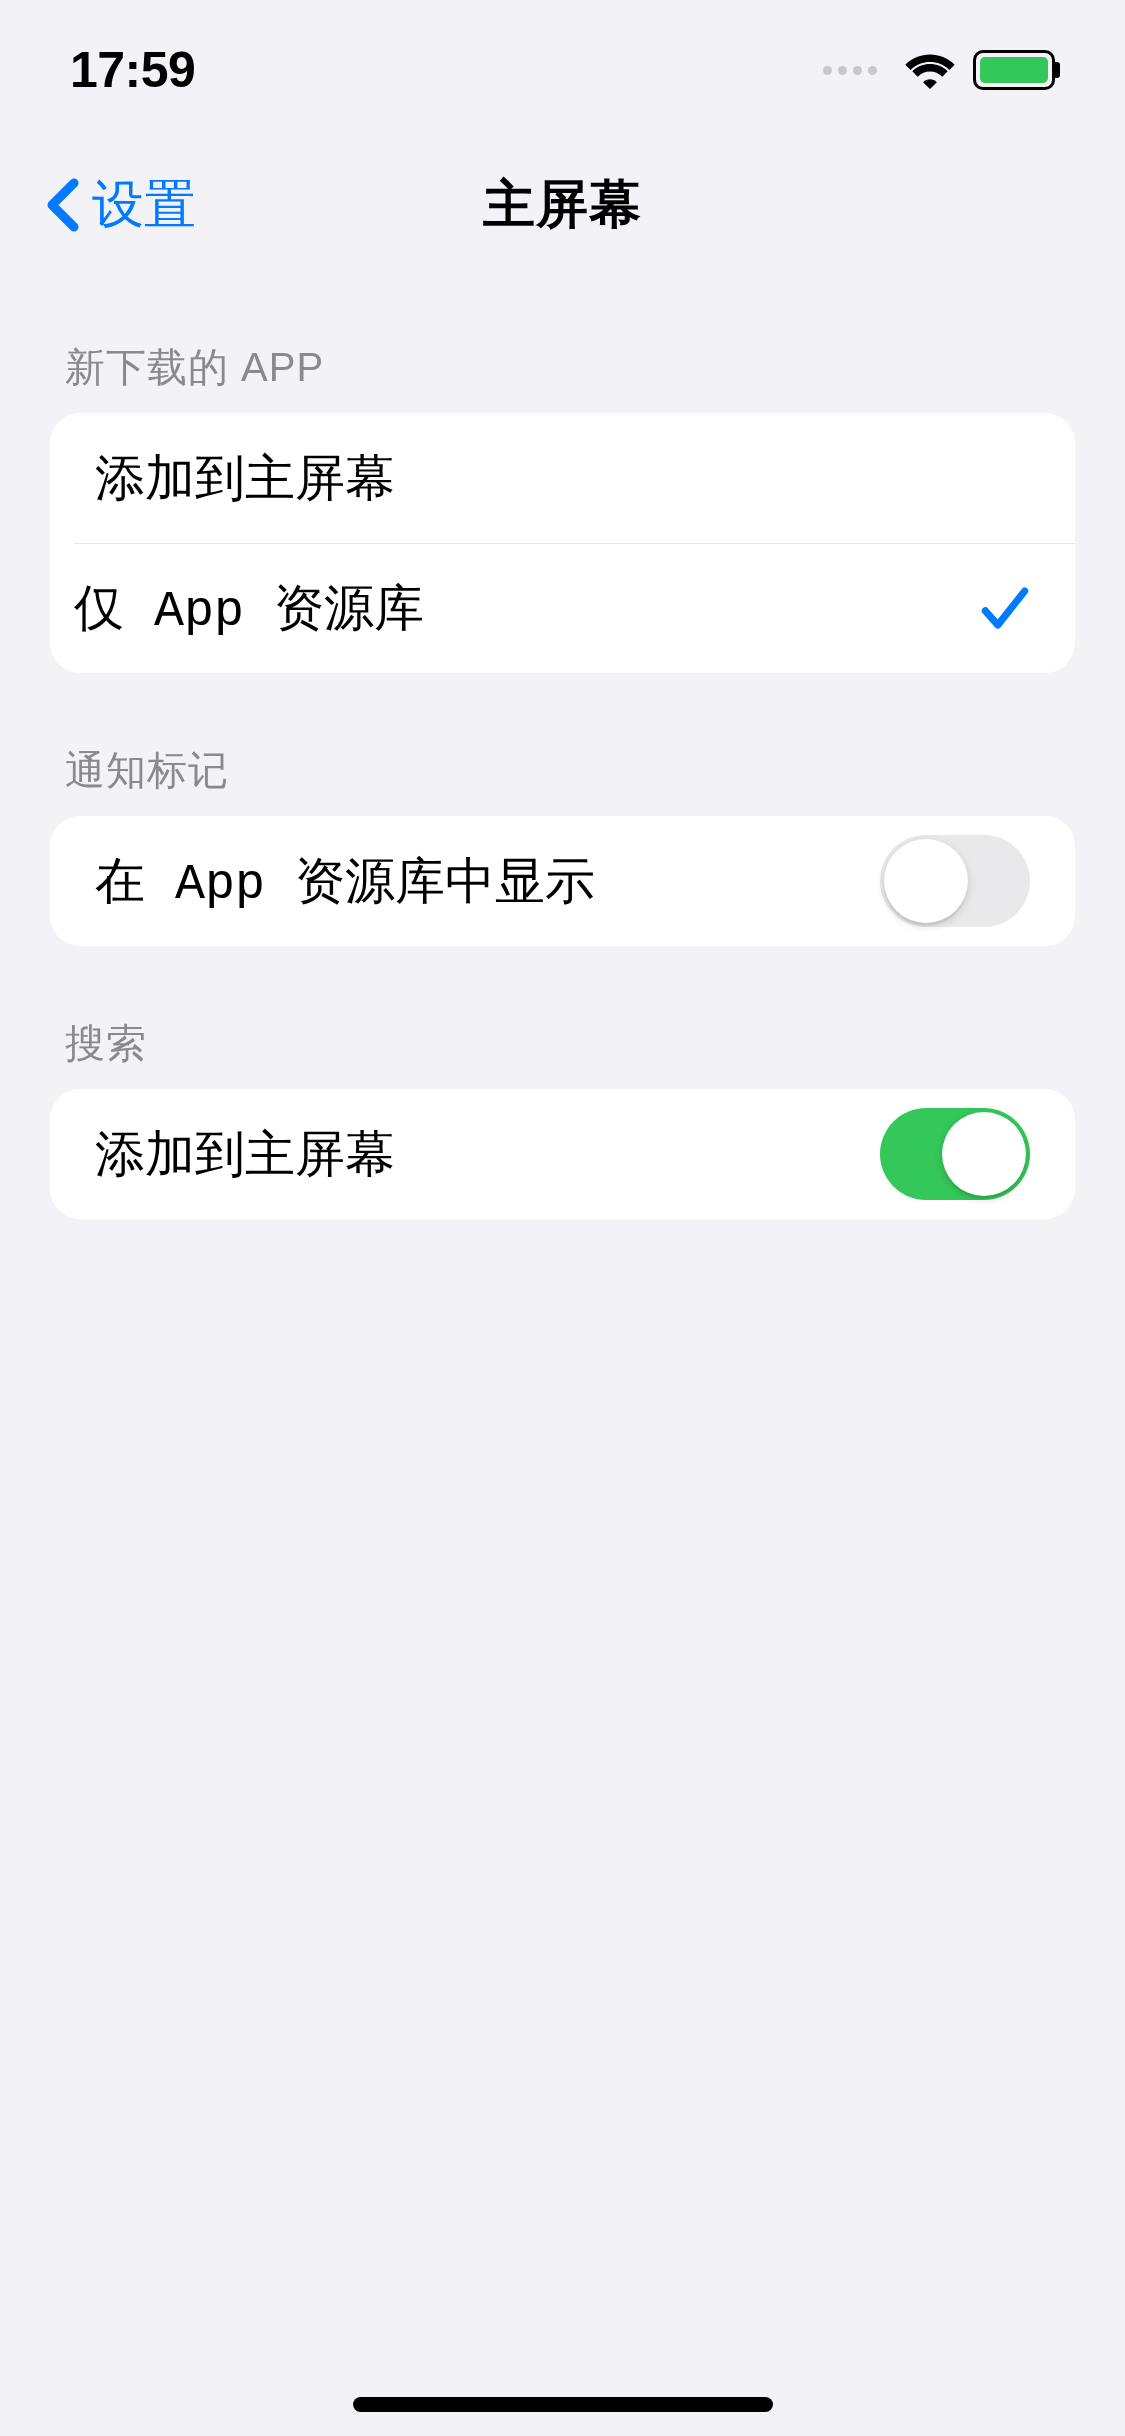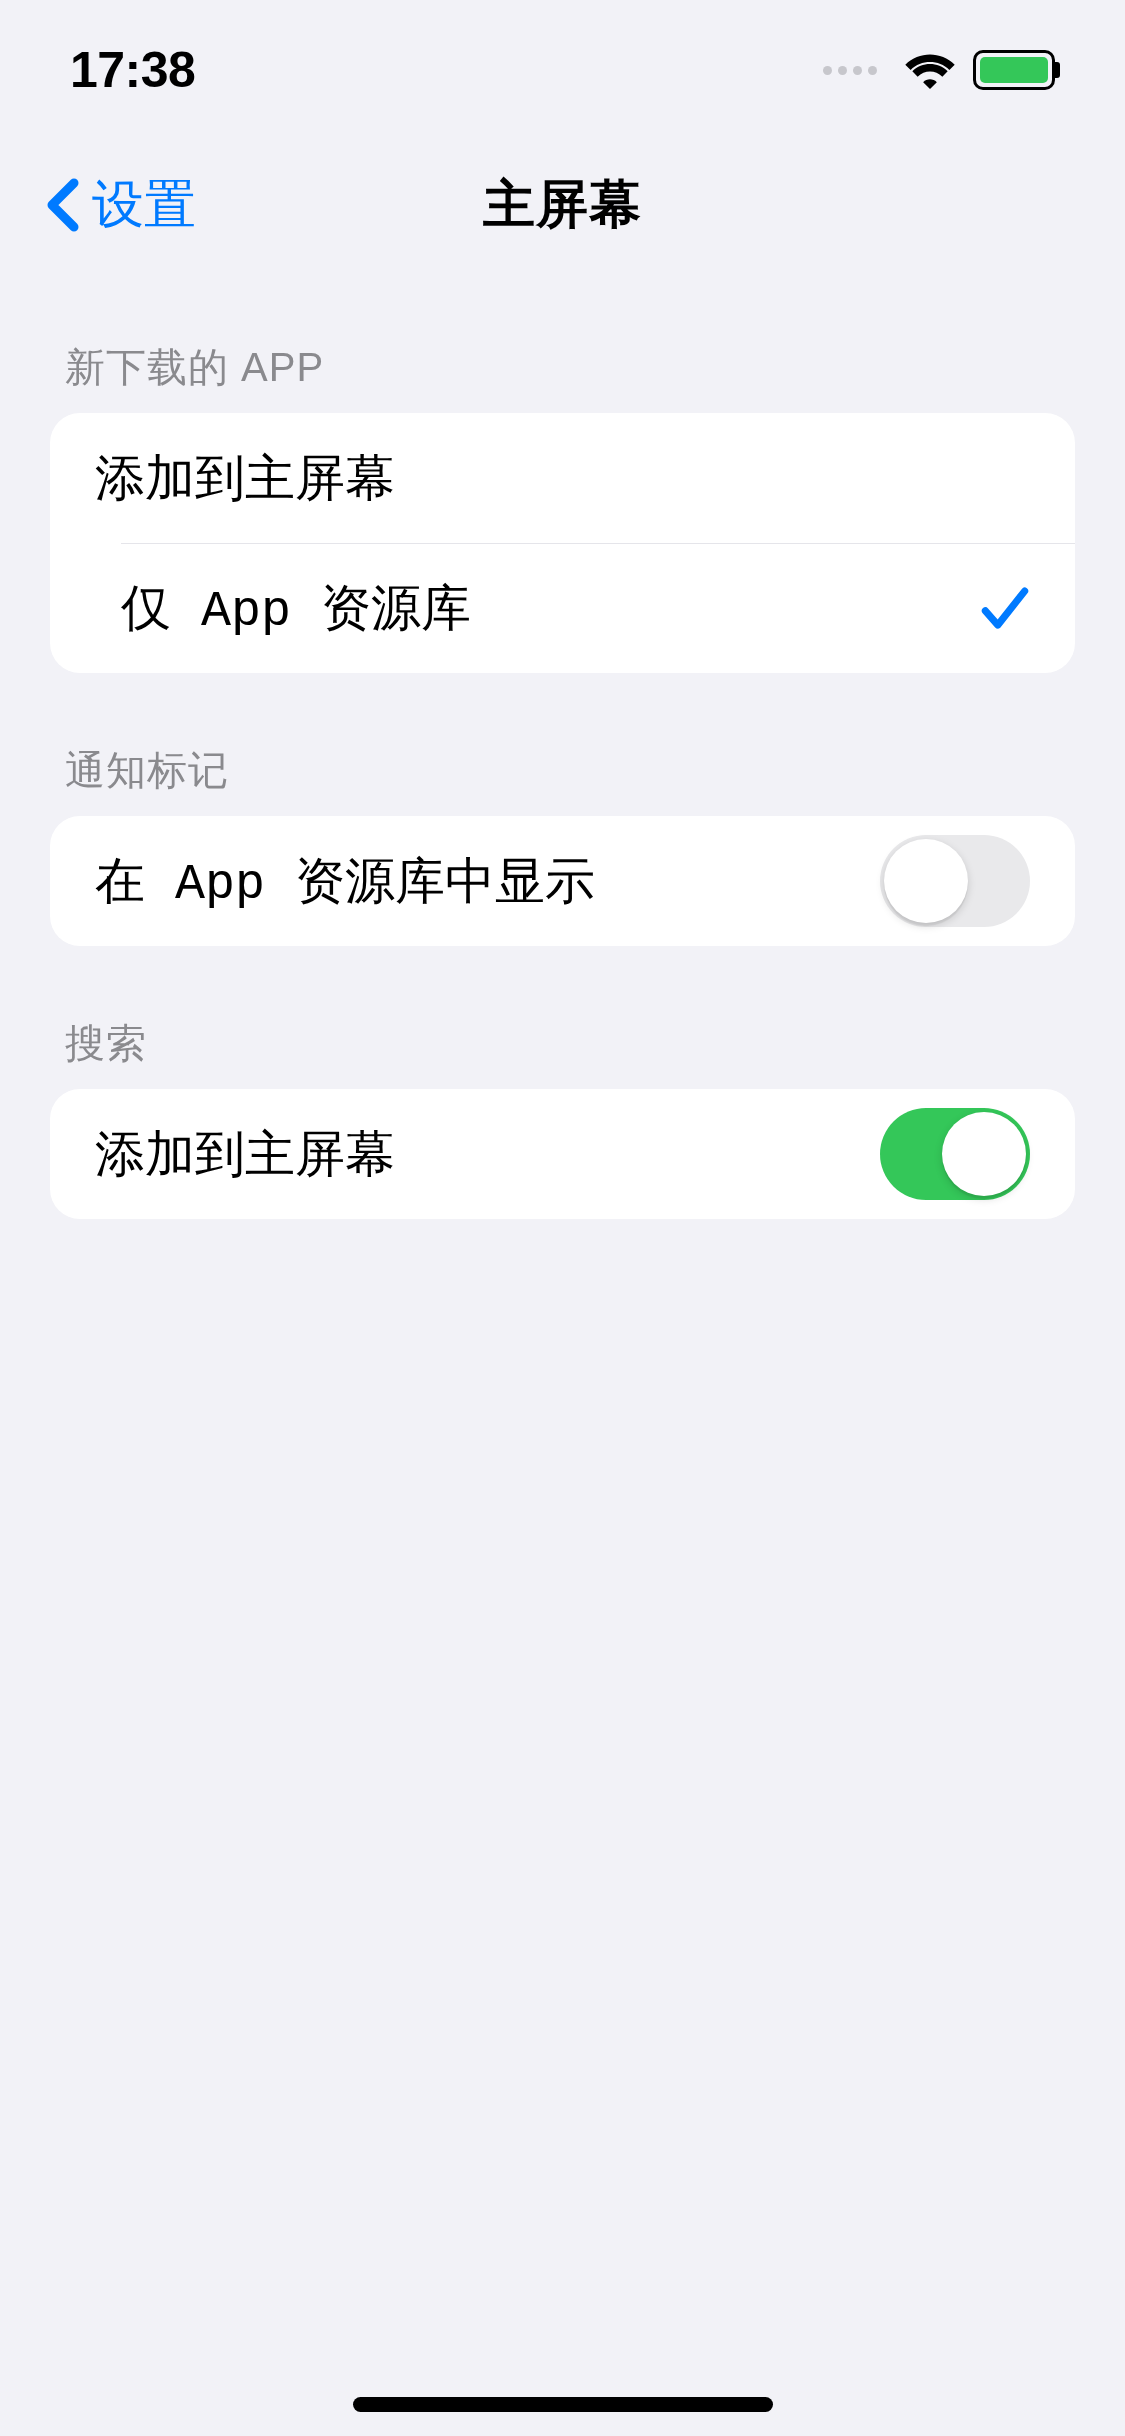--- a/index.html
+++ b/index.html
@@ -126,21 +126,21 @@
     }
     .row {
       display: flex;
       align-items: center;
       justify-content: space-between;
       padding: 0 45px;
       height: 130px;
     }
     .row + .row {
       border-top: 1px solid #e5e5ea;
-      margin-left: 71px;
+      margin-left: 24px;
       padding-left: 0;
     }
     .row-label {
       font-size: 50px;
       color: #000;
     }
 
     .checkmark svg {
       width: 50px;
       height: 48px;
@@ -185,21 +185,21 @@
       width: 420px;
       height: 15px;
       background: #000;
       border-radius: 8px;
     }
   </style>
 </head>
 <body>
 
 <div class="status-bar">
-  <div class="status-time">17:38</div>
+  <div class="status-time">17:59</div>
   <div class="status-right">
     <div class="dots">
       <span></span>
         <span></span>
         <span></span>
         <span></span>
     </div>
     <div class="wifi-icon">
       <svg viewBox="0 0 26 20">
         <path fill="#000" d="M13 20l-3.6-3.6c2-2 5.2-2 7.2 0L13 20zm-6.5-6.5l-2.8-2.8c5.1-5.1 13.5-5.1 18.6 0l-2.8 2.8c-3.6-3.6-9.4-3.6-13 0zM0 7.2C7.2 0 18.8 0 26 7.2l-2.8 2.8C17.6 4.4 8.4 4.4 2.8 10L0 7.2z"></path>

